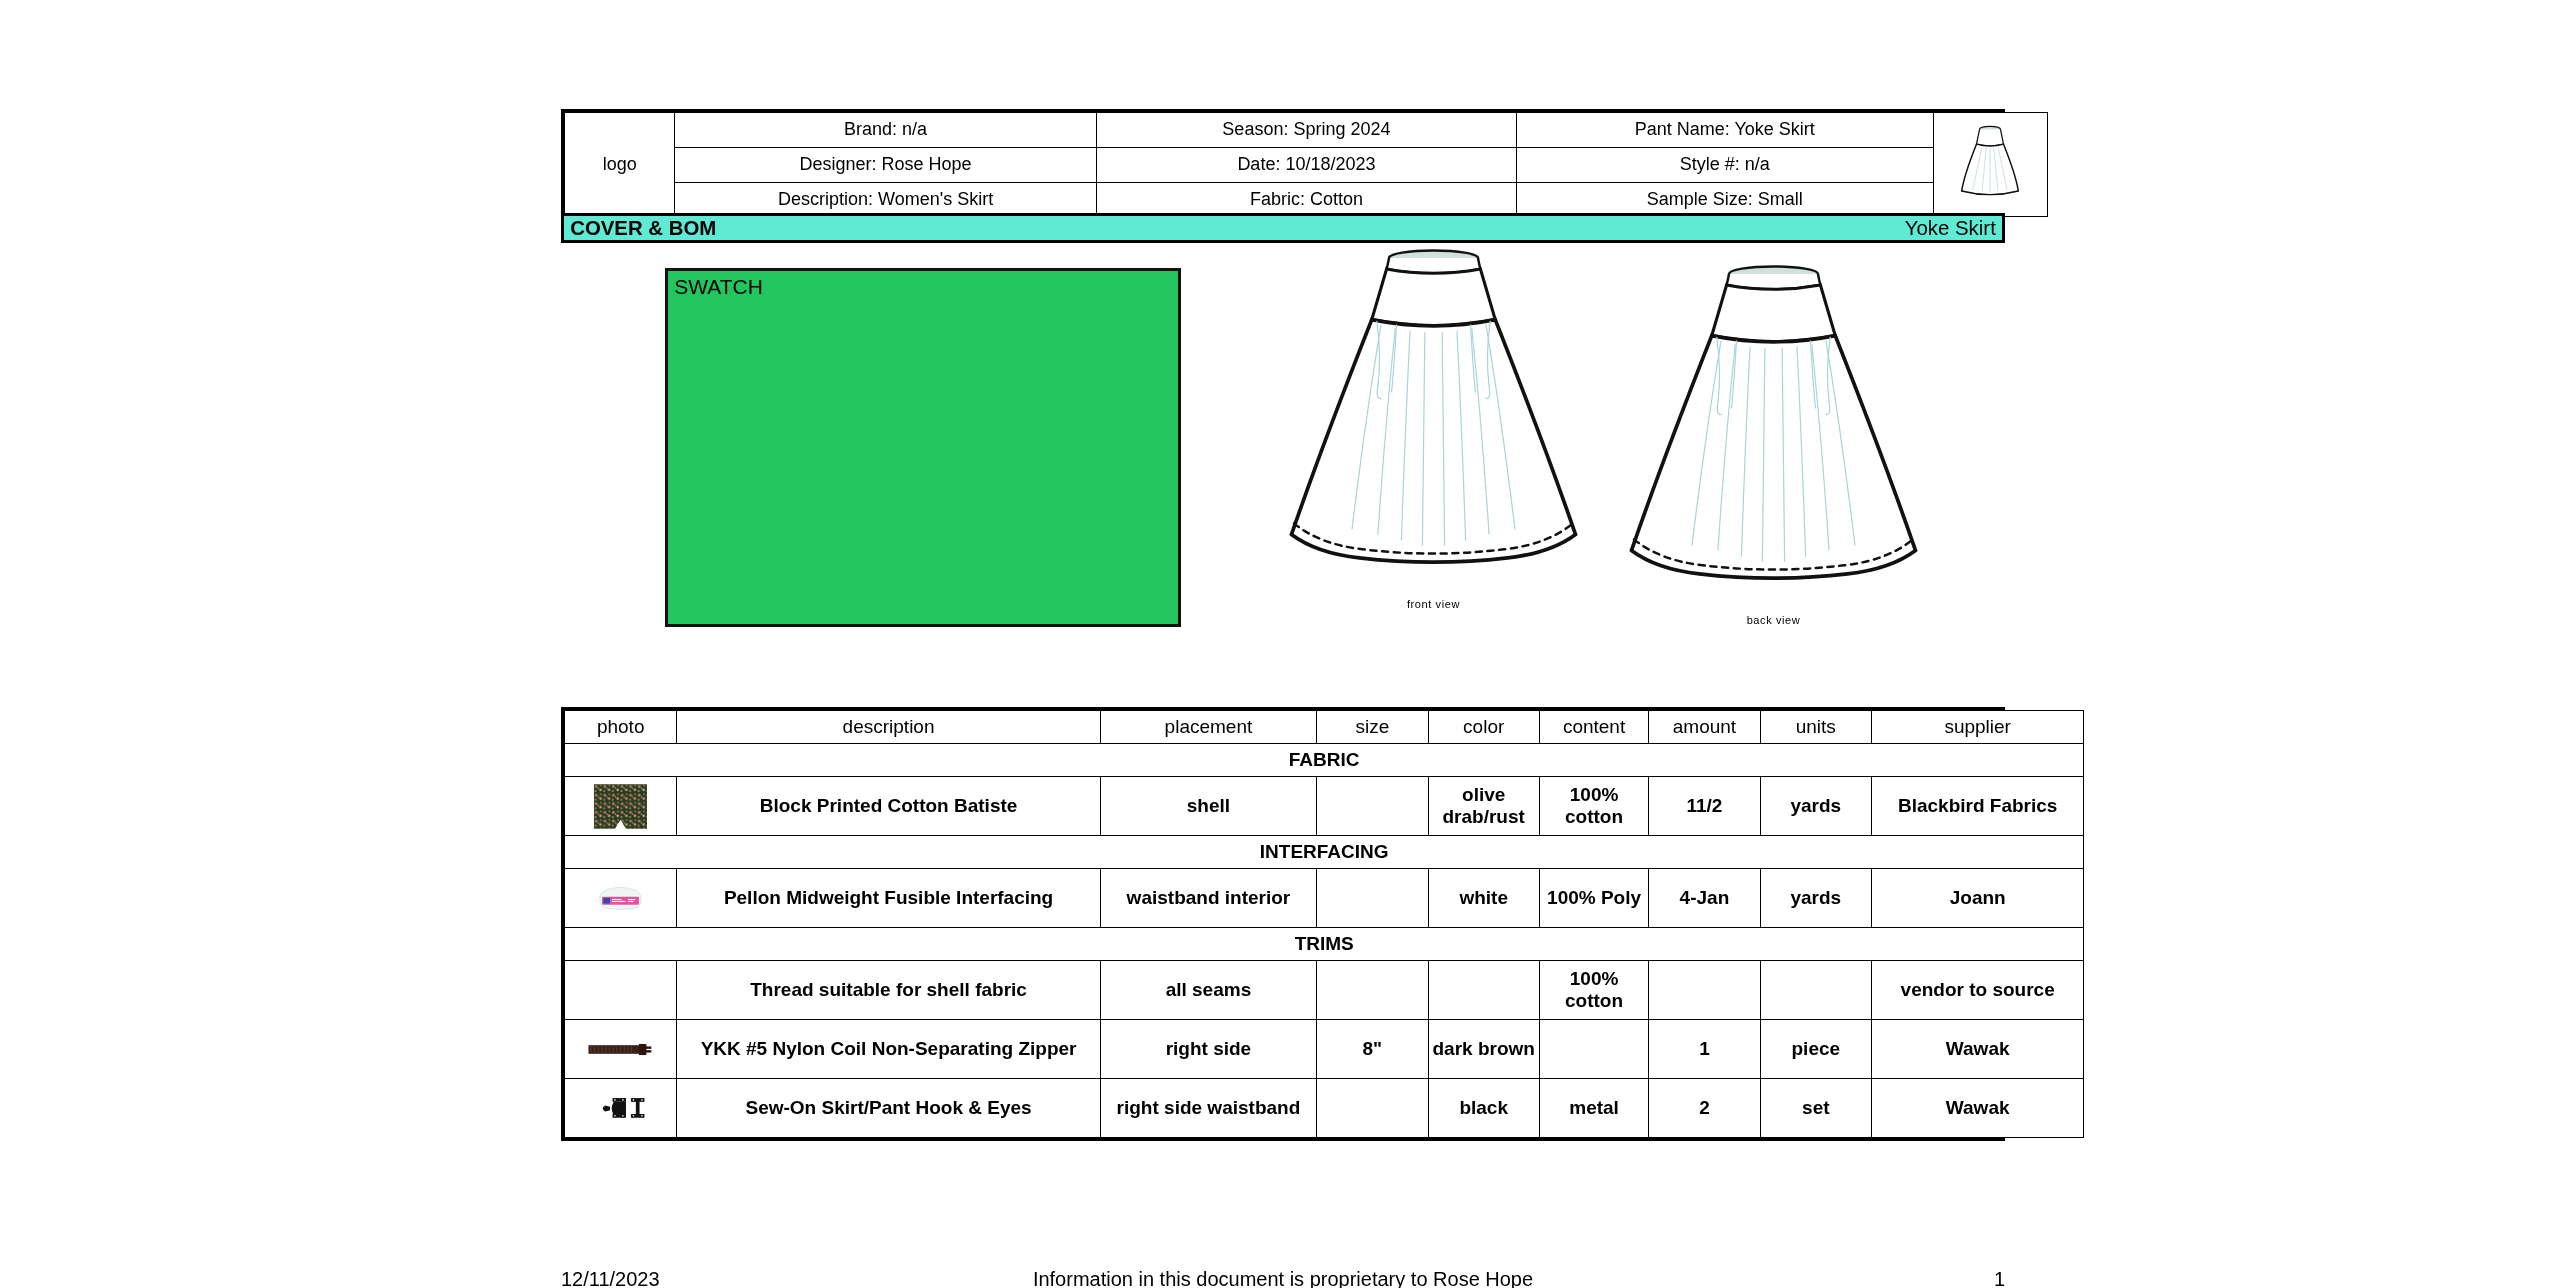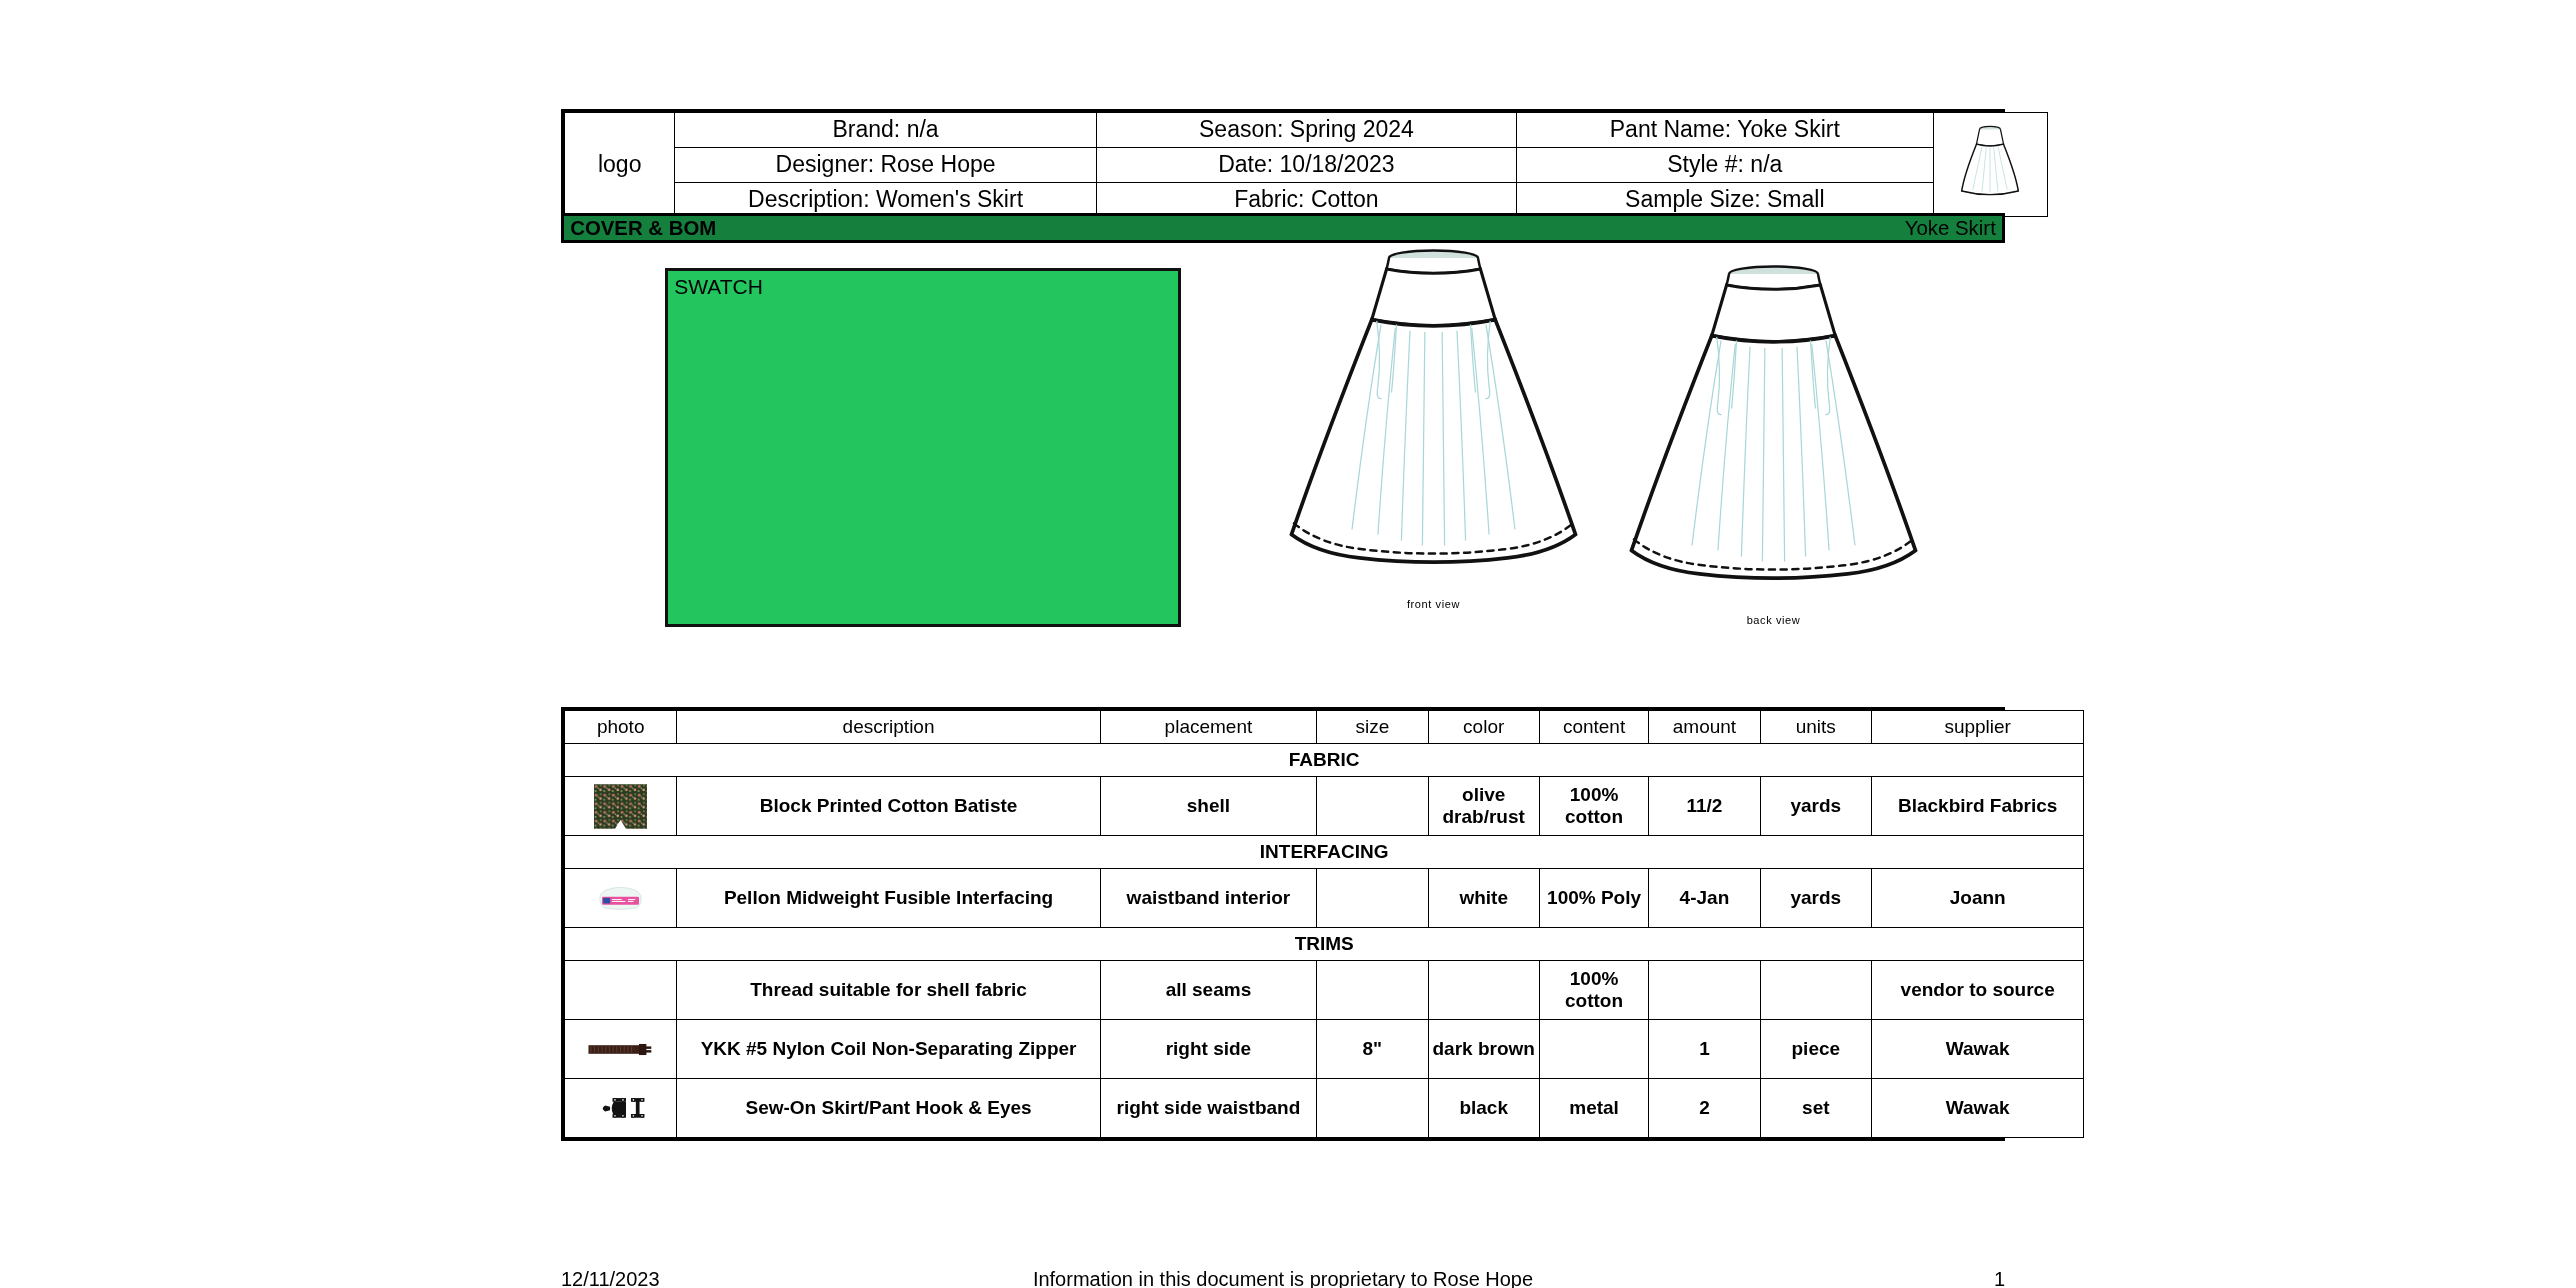--- a/index.html
+++ b/index.html
@@ -35,42 +35,42 @@
   }
   table.hdr {
     border-collapse: collapse;
     width: 100%;
     table-layout: fixed;
   }
   table.hdr td {
     border: 1.2px solid #000;
     text-align: center;
     vertical-align: middle;
-    font-size: 23px;
+    font-size: 18px;
     height: 30px;
     padding: 1.9px 3.7px;
     background: #fff;
     white-space: nowrap;
     overflow: hidden;
   }
   td.logo-cell {
     width: 102px;
     font-size: 21px;
   }
   td.thumb-cell {
     width: 106px;
     padding: 1.2px;
   }
   td.hdr-f1 { width: 413px; }
   td.hdr-f2 { width: 412px; }
   td.hdr-f3 { width: 408px; }
 
   .banner {
     position: absolute;
-    background: #15803d;
+    background: #5eead4;
     border: 3.7px solid #000;
     box-sizing: border-box;
     display: flex;
     align-items: center;
     justify-content: space-between;
     font-size: 20.4px;
     font-weight: bold;
     padding: 0 6.2px;
   }
   .banner .right-lbl { font-weight: normal; font-size: 20.4px; }

